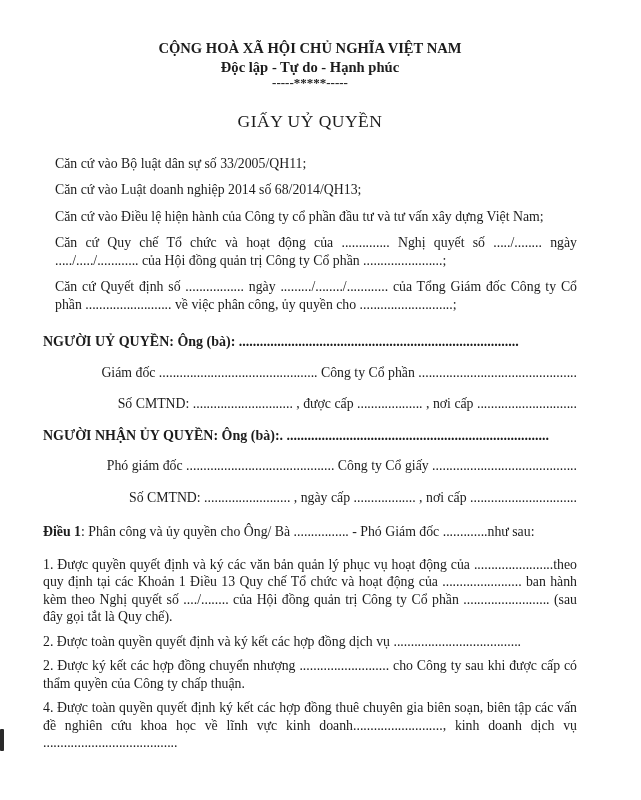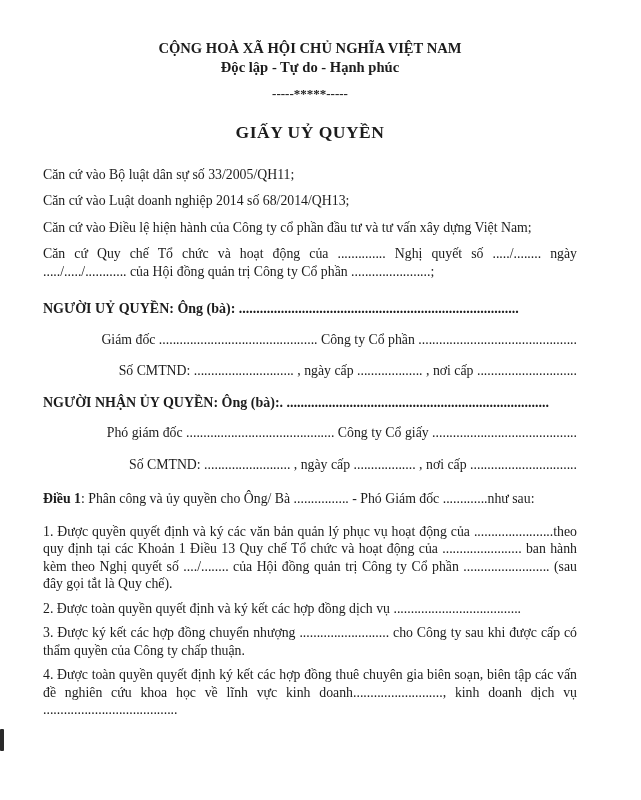--- a/index.html
+++ b/index.html
@@ -10,24 +10,24 @@
     padding:40px 64px 0 43px;
     background:#ffffff;
     color:#1c1c1c;
     font-family:"Liberation Serif","DejaVu Serif",serif;
     font-size:13.8px;
     line-height:17.5px;
     overflow:hidden;
   }
   .center{text-align:center;}
   .nat-title{font-size:14.6px;font-weight:bold;margin:0;}
-  .motto{font-size:14.6px;font-weight:bold;margin:1px 0 12px;}
+  .motto{font-size:14.6px;font-weight:bold;margin:1px 0 1px;}
   .sep{font-size:13px;font-weight:bold;line-height:12px;margin:0;}
-  .doc-title{font-size:17.5px;font-weight:bold;margin:24px 0 0;letter-spacing:.5px;}
-  .preamble{margin-top:24px;}
+  .doc-title{font-size:17.5px;font-weight:normal;margin:24px 0 0;letter-spacing:.5px;}
+  .preamble{margin-top:24px;margin-left:12px;}
   .preamble p{margin:0 0 9px;}
   .just{text-align:justify;}
   .sec-heading{font-weight:bold;font-size:14px;margin:20px 0 13px;white-space:nowrap;overflow:hidden;}
   .sec-heading.second{margin-top:14px;}
   .row{margin:0 0 14px;white-space:nowrap;overflow:hidden;text-align:right;}
   .statement{margin:11px 0 0;}
   .article{margin:17px 0 0;}
   .article .lbl{font-weight:bold;}
   .clauses p{margin:15px 0 0;}
   .clauses p + p{margin-top:7px;}
@@ -46,33 +46,34 @@
     <p class="sep center">-----*****-----</p>
   </div>
 
   <h1 class="doc-title center">GIẤY UỶ QUYỀN</h1>
 
   <div class="preamble">
     <p>Căn cứ vào Bộ luật dân sự số 33/2005/QH11;</p>
     <p>Căn cứ vào Luật doanh nghiệp 2014 số 68/2014/QH13;</p>
     <p>Căn cứ vào Điều lệ hiện hành của Công ty cổ phần đầu tư và tư vấn xây dựng Việt Nam;</p>
     <p class="just">Căn cứ Quy chế Tổ chức và hoạt động của .............. Nghị quyết số ...../........ ngày ...../...../............ của Hội đồng quản trị Công ty Cổ phần .......................;</p>
+    <p class="just">Căn cứ Quyết định số ................. ngày ........./......../............ của Tổng Giám đốc Công ty Cổ phần ......................... về việc phân công, ủy quyền cho ...........................;</p>
   </div>
 
   <p class="sec-heading">NGƯỜI UỶ QUYỀN: Ông (bà): ................................................................................</p>
   <p class="row">Giám đốc  .............................................. Công ty Cổ phần  ..............................................</p>
-  <p class="row">Số CMTND:   ............................. , ngày cấp  ................... , nơi cấp   .............................</p>
+  <p class="row">Số CMTND:   ............................. , được cấp  ................... , nơi cấp   .............................</p>
 
   <p class="sec-heading second">NGƯỜI NHẬN ỦY QUYỀN: Ông (bà):. ...........................................................................</p>
   <p class="row">Phó giám đốc  ...........................................  Công ty Cổ giấy  ..........................................</p>
   <p class="row">Số CMTND:   ......................... , ngày cấp  .................. , nơi cấp   ...............................</p>
 
 
   <p class="article just"><span class="lbl">Điều 1</span><span>: Phân công và ủy quyền cho Ông/ Bà  ................   - Phó Giám đốc   .............như sau:</span></p>
 
   <div class="clauses">
     <p class="just">1. Được quyền quyết định và ký các văn bản quản lý phục vụ hoạt động của .......................theo quy định tại các Khoản 1 Điều 13 Quy chế Tổ chức và hoạt động của ....................... ban hành kèm theo Nghị quyết số ..../........ của Hội đồng quản trị Công ty Cổ phần ......................... (sau đây gọi tắt là Quy chế).</p>
     <p class="just">2. Được toàn quyền quyết định và ký kết các hợp đồng dịch vụ  .....................................</p>
-    <p class="just">3. Được ký kết các hợp đồng chuyển nhượng  .......................... cho Công ty sau khi được cấp có thẩm quyền của Công ty chấp thuận.</p>
+    <p class="just">2. Được ký kết các hợp đồng chuyển nhượng  .......................... cho Công ty sau khi được cấp có thẩm quyền của Công ty chấp thuận.</p>
     <p class="just">4. Được toàn quyền quyết định ký kết các hợp đồng thuê chuyên gia biên soạn, biên tập các vấn đề nghiên cứu khoa học về lĩnh vực kinh doanh.........................., kinh doanh dịch vụ  .......................................</p>
   </div>
 
 </div>
 
 </body></html>

